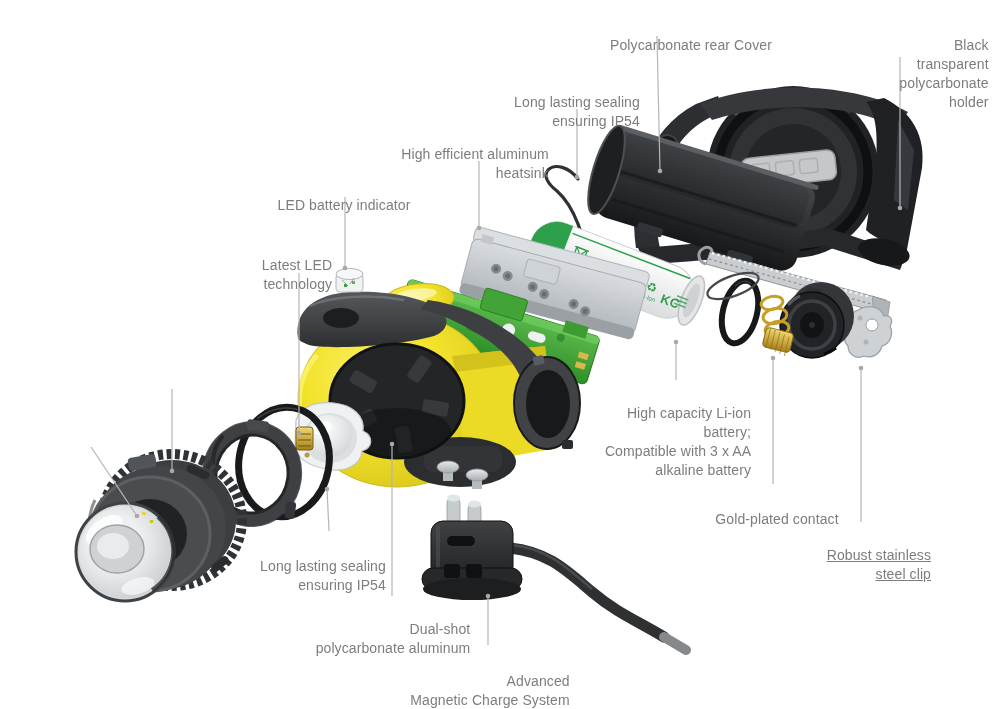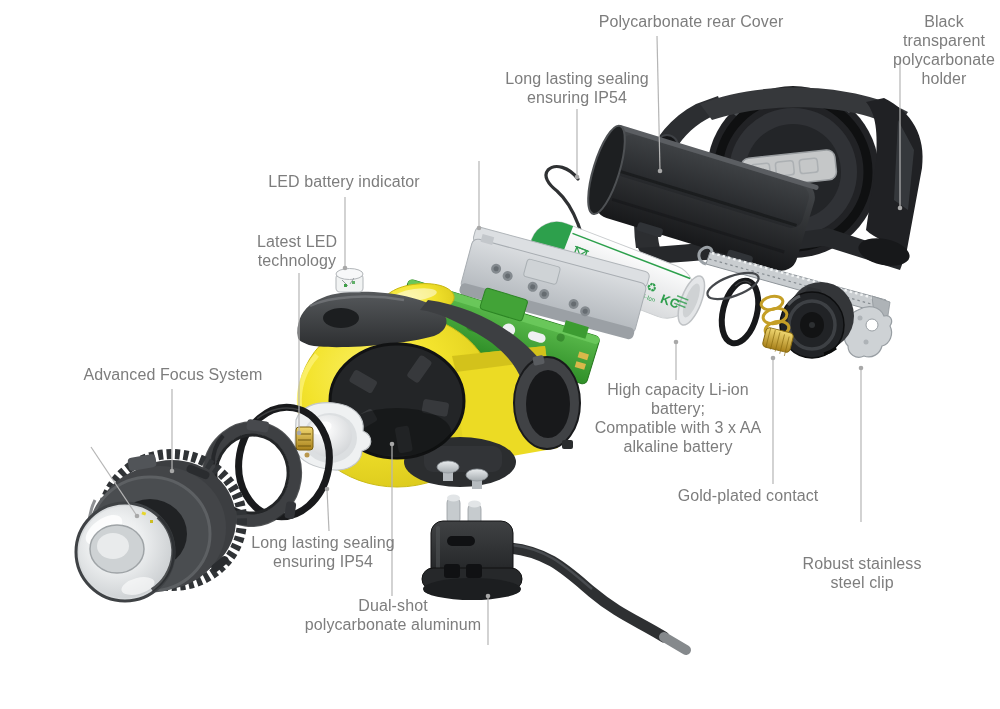--- a/index.html
+++ b/index.html
@@ -1,22 +1,22 @@
 <!DOCTYPE html>
 <html><head>
 <meta charset="utf-8">
 <title>Exploded View Diagram</title>
 <style>
   html,body{margin:0;padding:0;background:#ffffff;}
   .stage{position:relative;width:1000px;height:709px;background:#ffffff;overflow:hidden;
          font-family:"Liberation Sans", sans-serif;}
   .stage svg{position:absolute;top:0;left:0;}
-  .lbl{position:absolute;transform:translateX(-50%);text-align:center;
-       font-size:16px;line-height:19px;color:#7d7d7d;white-space:pre-line;
-       letter-spacing:.1px;z-index:5;}
+  .lbl{position:absolute;transform:translateX(-50%);text-align:right;
+       font-size:14px;line-height:19px;color:#7d7d7d;white-space:pre-line;
+       letter-spacing:.1px;z-index:5;margin-top:24px;}
 </style>
 </head>
 <body>
 
 <div class="stage">
 
 <svg width="1000" height="709" viewBox="0 0 1000 709">
   <defs>
     <radialGradient id="gYellow" cx="38%" cy="35%" r="75%">
       <stop offset="0%" stop-color="#faf067"></stop>
@@ -349,28 +349,31 @@
     <circle cx="392" cy="444" r="2.3"></circle>
         <circle cx="488" cy="596" r="2.3"></circle>
   </g>
 </svg>
 
 <div class="lbl" style="left:691px;top:12px;">Polycarbonate rear Cover</div>
 <div class="lbl" style="left:944px;top:12px;">Black transparent
 polycarbonate holder</div>
 <div class="lbl" style="left:577px;top:69px;">Long lasting sealing
 ensuring IP54</div>
+<div class="lbl" style="left:475px;top:121px;">High efficient aluminum
+heatsink</div>
 <div class="lbl" style="left:344px;top:172px;">LED battery indicator</div>
 <div class="lbl" style="left:297px;top:232px;">Latest LED
 technology</div>
-<div class="lbl" style="left:173px;top:365px;">Advanced Focus System</div>
 <div class="lbl" style="left:678px;top:380px;">High capacity Li-ion
 battery;
 Compatible with 3 x AA
 alkaline battery</div>
-<div class="lbl" style="left:748px;top:486px;">Gold-plated contact</div>
-<div class="lbl" style="left:862px;top:554px;">Robust stainless steel clip</div>
+<div class="lbl" style="left:777px;top:486px;">Gold-plated contact</div>
+<div class="lbl" style="left:862px;top:522px;text-decoration:underline;">Robust stainless steel clip</div>
 <div class="lbl" style="left:323px;top:533px;">Long lasting sealing
 ensuring IP54</div>
 <div class="lbl" style="left:393px;top:596px;">Dual-shot
 polycarbonate aluminum</div>
+<div class="lbl" style="left:490px;top:648px;">Advanced
+Magnetic Charge System</div>
 
 </div>
 
 </body></html>

